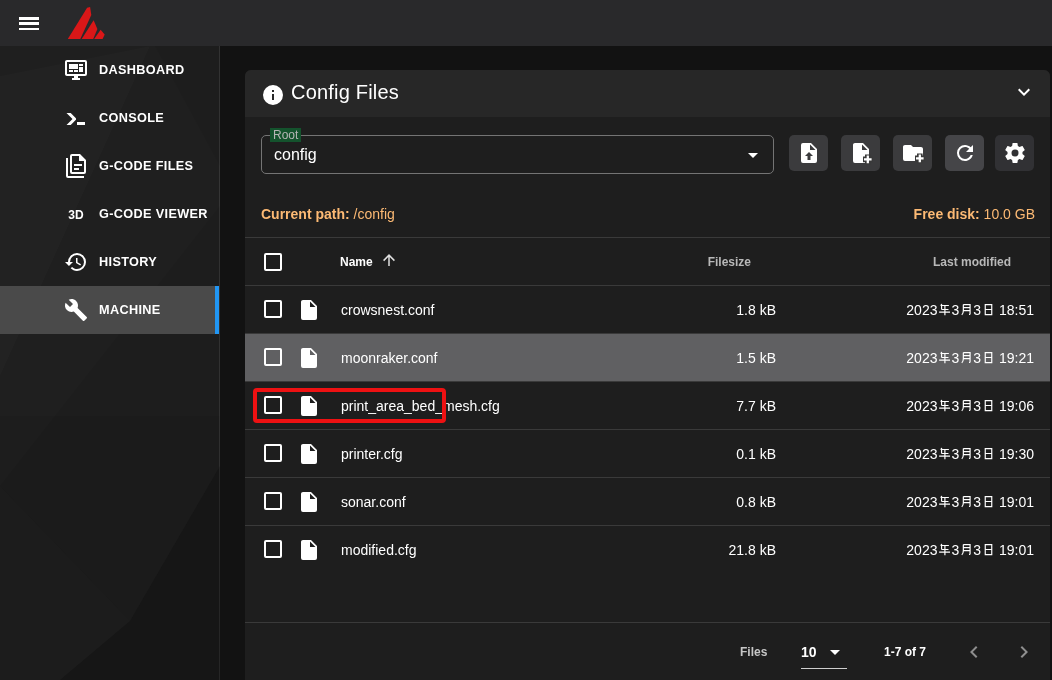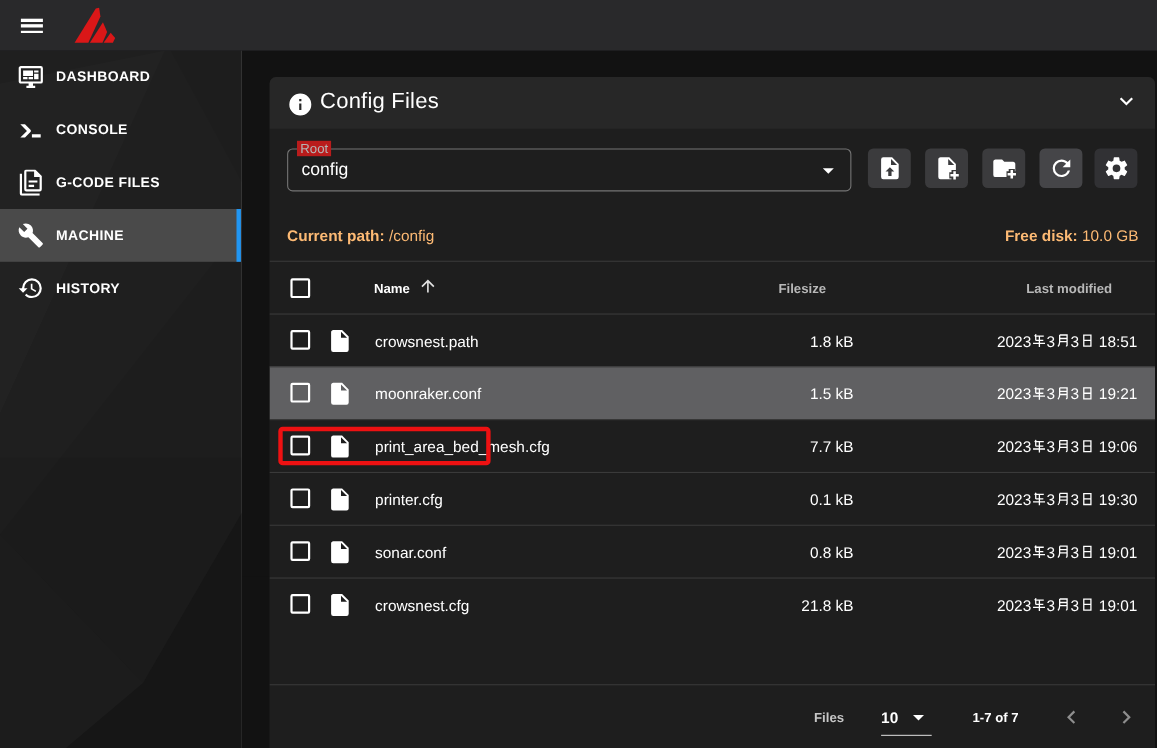--- a/index.html
+++ b/index.html
@@ -5,34 +5,34 @@
 * { margin:0; padding:0; box-sizing:border-box; }
 html,body { width:1052px; height:680px; overflow:hidden; background:#121212;
   font-family:"Liberation Sans",sans-serif; }
 .topbar { position:absolute; left:0; top:0; width:1052px; height:46px; background:#29292b; z-index:5; }
 .burger { position:absolute; left:19px; top:17px; width:20px; height:13px; }
 .burger div { height:2.5px; background:#fff; margin-bottom:2.9px; }
 .logo { position:absolute; left:66px; top:6px; }
 .sidebar { position:absolute; left:0; top:46px; width:220px; height:634px; background:#1f1f1f;
   border-right:1px solid #353535; z-index:4; }
 .sidebar svg.bgpoly { position:absolute; left:0; top:0; }
-.nav-item { position:relative; height:48px; display:flex; align-items:center; }
+.nav-item { position:relative; height:48px; display:flex; align-items:center;padding-left:48px; }
 .nav-item .nicon { width:24px; height:24px; margin-left:16px; flex:none; }
 .nav-item .nlabel { margin-left:11px; color:#fff; font-size:12.7px; font-weight:bold; letter-spacing:0.35px; }
 .nav-item.active { background:#4a4a4a; border-right:4px solid #2196f3; }
 .main { position:absolute; left:220px; top:46px; width:832px; height:478px; background:#121212; }
 .card { position:absolute; left:25px; top:24px; width:805px; height:620px; background:#1e1e1e;
   border-radius:6px; overflow:hidden; }
 .card-header { position:absolute; left:0; top:0; width:805px; height:47px; background:#272727; }
 .card-header .info { position:absolute; left:16px; top:12.5px; }
 .card-header .title { position:absolute; left:46px; top:11px; color:#fff; font-size:20px; font-weight:400; letter-spacing:0.2px; }
 .card-header .chev { position:absolute; right:14px; top:10px; }
 .vselect { position:absolute; left:16px; top:65px; width:513px; height:39px;
   border:1px solid #747474; border-radius:5px; }
-.vselect .lbl { position:absolute; left:8px; top:-8px; background:#b91c1c; padding:0 3px;
+.vselect .lbl { position:absolute; left:8px; top:-8px; background:#14532d; padding:0 3px;
   color:#b5b5b5; font-size:12px; }
 .vselect .val { position:absolute; left:12px; top:10px; color:#fff; font-size:16px; }
 .vselect .arr { position:absolute; right:8px; top:7px; }
 .btn { position:absolute; top:65px; width:39px; height:36px; background:#3b3b3d; border-radius:5px;
   display:flex; align-items:center; justify-content:center; }
 .pathrow b { font-weight:bold; }
 .pathrow { position:absolute; left:0; top:136px; width:805px; height:20px; color:#fdba74; font-size:14px; }
 .pathrow .l { position:absolute; left:16px; top:0; }
 .pathrow .r { position:absolute; right:15px; top:0; }
 .tbl { position:absolute; left:0; top:167px; width:805px; }
@@ -93,31 +93,37 @@
         <path fill="#fff" d="M13,19V16H21V19H13M8.5,13L2.47,7H6.71L11.67,11.95C12.25,12.54 12.25,13.5 11.67,14.07L6.74,19H2.5L8.5,13Z"></path>
       </svg>
     <span class="nlabel">CONSOLE</span>
   </div>
   <div class="nav-item">
     <svg class="nicon" viewBox="0 0 24 24">
         <path fill="#fff" d="M16,0H8A2,2 0 0,0 6,2V18A2,2 0 0,0 8,20H20A2,2 0 0,0 22,18V6L16,0M20,18H8V2H15V7H20V18M4,4V22H20V24H4A2,2 0 0,1 2,22V4H4M10,10V12H18V10H10M10,14V16H15V14H10Z"></path>
       </svg>
     <span class="nlabel">G-CODE FILES</span>
   </div>
+  <div class="nav-item">
+    <svg class="nicon" viewBox="0 0 24 24">
+        <text x="12" y="17" text-anchor="middle" fill="#fff" font-family="Liberation Sans" font-size="12" font-weight="bold">3D</text>
+      </svg>
+    <span class="nlabel">G-CODE VIEWER</span>
+  </div>
+  <div class="nav-item">
+    <svg class="nicon" viewBox="0 0 24 24">
+        <path fill="#fff" d="M13.5,8H12V13L16.28,15.54L17,14.33L13.5,12.25V8M13,3A9,9 0 0,0 4,12H1L4.96,16.03L9,12H6A7,7 0 0,1 13,5A7,7 0 0,1 20,12A7,7 0 0,1 13,19C11.07,19 9.32,18.21 8.06,16.94L6.64,18.36C8.27,20 10.5,21 13,21A9,9 0 0,0 22,12A9,9 0 0,0 13,3"></path>
+      </svg>
+    <span class="nlabel">HISTORY</span>
+  </div>
   <div class="nav-item active">
     <svg class="nicon" viewBox="0 0 24 24">
         <path fill="#fff" d="M22.7,19L13.6,9.9C14.5,7.6 14,4.9 12.1,3C10.1,1 7.1,0.6 4.7,1.7L9,6L6,9L1.6,4.7C0.4,7.1 0.9,10.1 2.9,12.1C4.8,14 7.5,14.5 9.8,13.6L18.9,22.7C19.3,23.1 19.9,23.1 20.3,22.7L22.6,20.4C23.1,20 23.1,19.3 22.7,19Z"></path>
       </svg>
     <span class="nlabel">MACHINE</span>
-  </div>
-  <div class="nav-item">
-    <svg class="nicon" viewBox="0 0 24 24">
-        <path fill="#fff" d="M13.5,8H12V13L16.28,15.54L17,14.33L13.5,12.25V8M13,3A9,9 0 0,0 4,12H1L4.96,16.03L9,12H6A7,7 0 0,1 13,5A7,7 0 0,1 20,12A7,7 0 0,1 13,19C11.07,19 9.32,18.21 8.06,16.94L6.64,18.36C8.27,20 10.5,21 13,21A9,9 0 0,0 22,12A9,9 0 0,0 13,3"></path>
-      </svg>
-    <span class="nlabel">HISTORY</span>
   </div>
 </div>
 
 <div class="main">
  <div class="card">
   <div class="card-header">
     <svg class="info" width="24" height="24" viewBox="0 0 24 24">
           <path fill="#fff" d="M13,9H11V7H13M13,17H11V11H13M12,2A10,10 0 0,0 2,12A10,10 0 0,0 12,22A10,10 0 0,0 22,12A10,10 0 0,0 12,2Z"></path>
         </svg>
     <span class="title">Config Files</span>
@@ -178,21 +184,21 @@
             <path fill="#e0e0e0" d="M13,20H11V8L5.5,13.5L4.08,12.08L12,4.16L19.92,12.08L18.5,13.5L13,8V20Z"></path>
           </svg>
       <span class="hsize">Filesize</span>
       <span class="hdate">Last modified</span>
     </div>
     <div class="trow">
       <div class="cb"></div>
       <svg class="ficon" width="24" height="24" viewBox="0 0 24 24">
             <path fill="#fff" d="M13,9V3.5L18.5,9M6,2C4.89,2 4,2.89 4,4V20A2,2 0 0,0 6,22H18A2,2 0 0,0 20,20V8L14,2H6Z"></path>
           </svg>
-      <span class="fname">crowsnest.path</span>
+      <span class="fname">crowsnest.conf</span>
       <span class="fsize">1.8 kB</span>
       <span class="fdate">2023<i class="cjk"><svg width="13" height="13" viewBox="0 0 16 16">
                 <use href="#g-year"></use>
               </svg></i>3<i class="cjk"><svg width="13" height="13" viewBox="0 0 16 16">
                 <use href="#g-month"></use>
               </svg></i>3<i class="cjk"><svg width="13" height="13" viewBox="0 0 16 16">
                 <use href="#g-day"></use>
               </svg></i> 18:51</span>
     </div>
     <div class="trow hi">
@@ -253,21 +259,21 @@
                 <use href="#g-month"></use>
               </svg></i>3<i class="cjk"><svg width="13" height="13" viewBox="0 0 16 16">
                 <use href="#g-day"></use>
               </svg></i> 19:01</span>
     </div>
     <div class="trow">
       <div class="cb"></div>
       <svg class="ficon" width="24" height="24" viewBox="0 0 24 24">
             <path fill="#fff" d="M13,9V3.5L18.5,9M6,2C4.89,2 4,2.89 4,4V20A2,2 0 0,0 6,22H18A2,2 0 0,0 20,20V8L14,2H6Z"></path>
           </svg>
-      <span class="fname">crowsnest.cfg</span>
+      <span class="fname">modified.cfg</span>
       <span class="fsize">21.8 kB</span>
       <span class="fdate">2023<i class="cjk"><svg width="13" height="13" viewBox="0 0 16 16">
                 <use href="#g-year"></use>
               </svg></i>3<i class="cjk"><svg width="13" height="13" viewBox="0 0 16 16">
                 <use href="#g-month"></use>
               </svg></i>3<i class="cjk"><svg width="13" height="13" viewBox="0 0 16 16">
                 <use href="#g-day"></use>
               </svg></i> 19:01</span>
     </div>
   </div>

